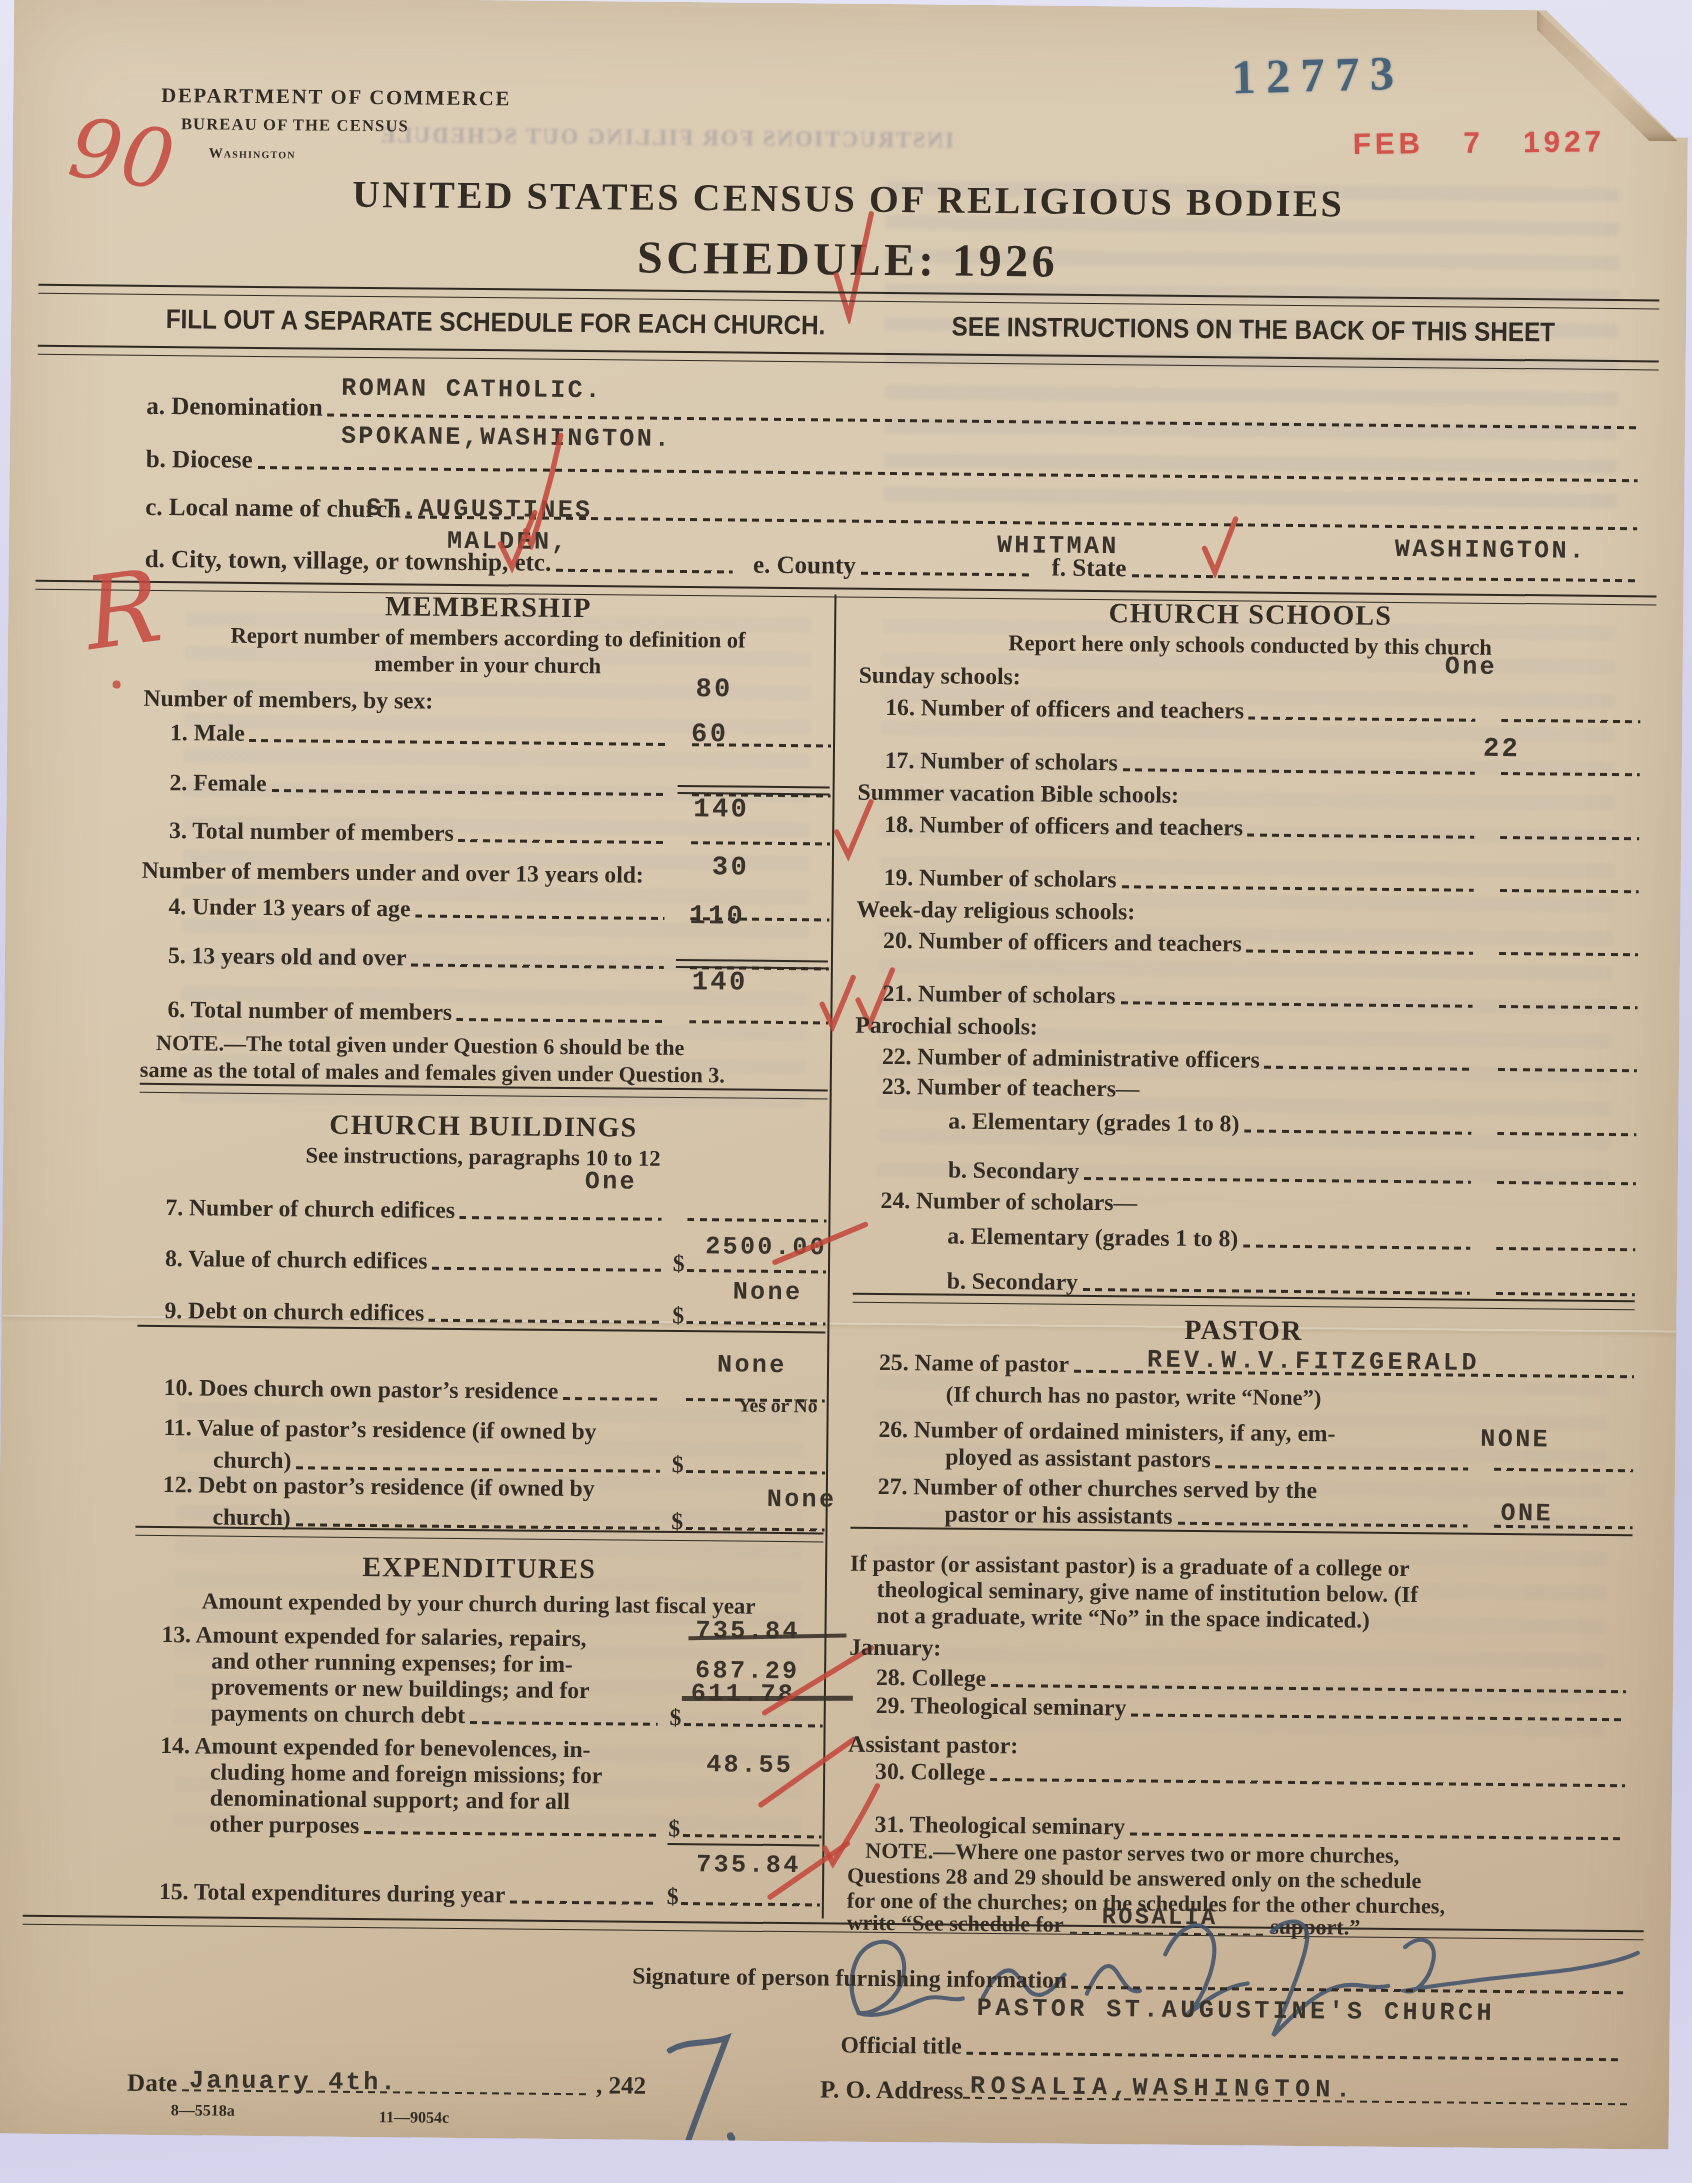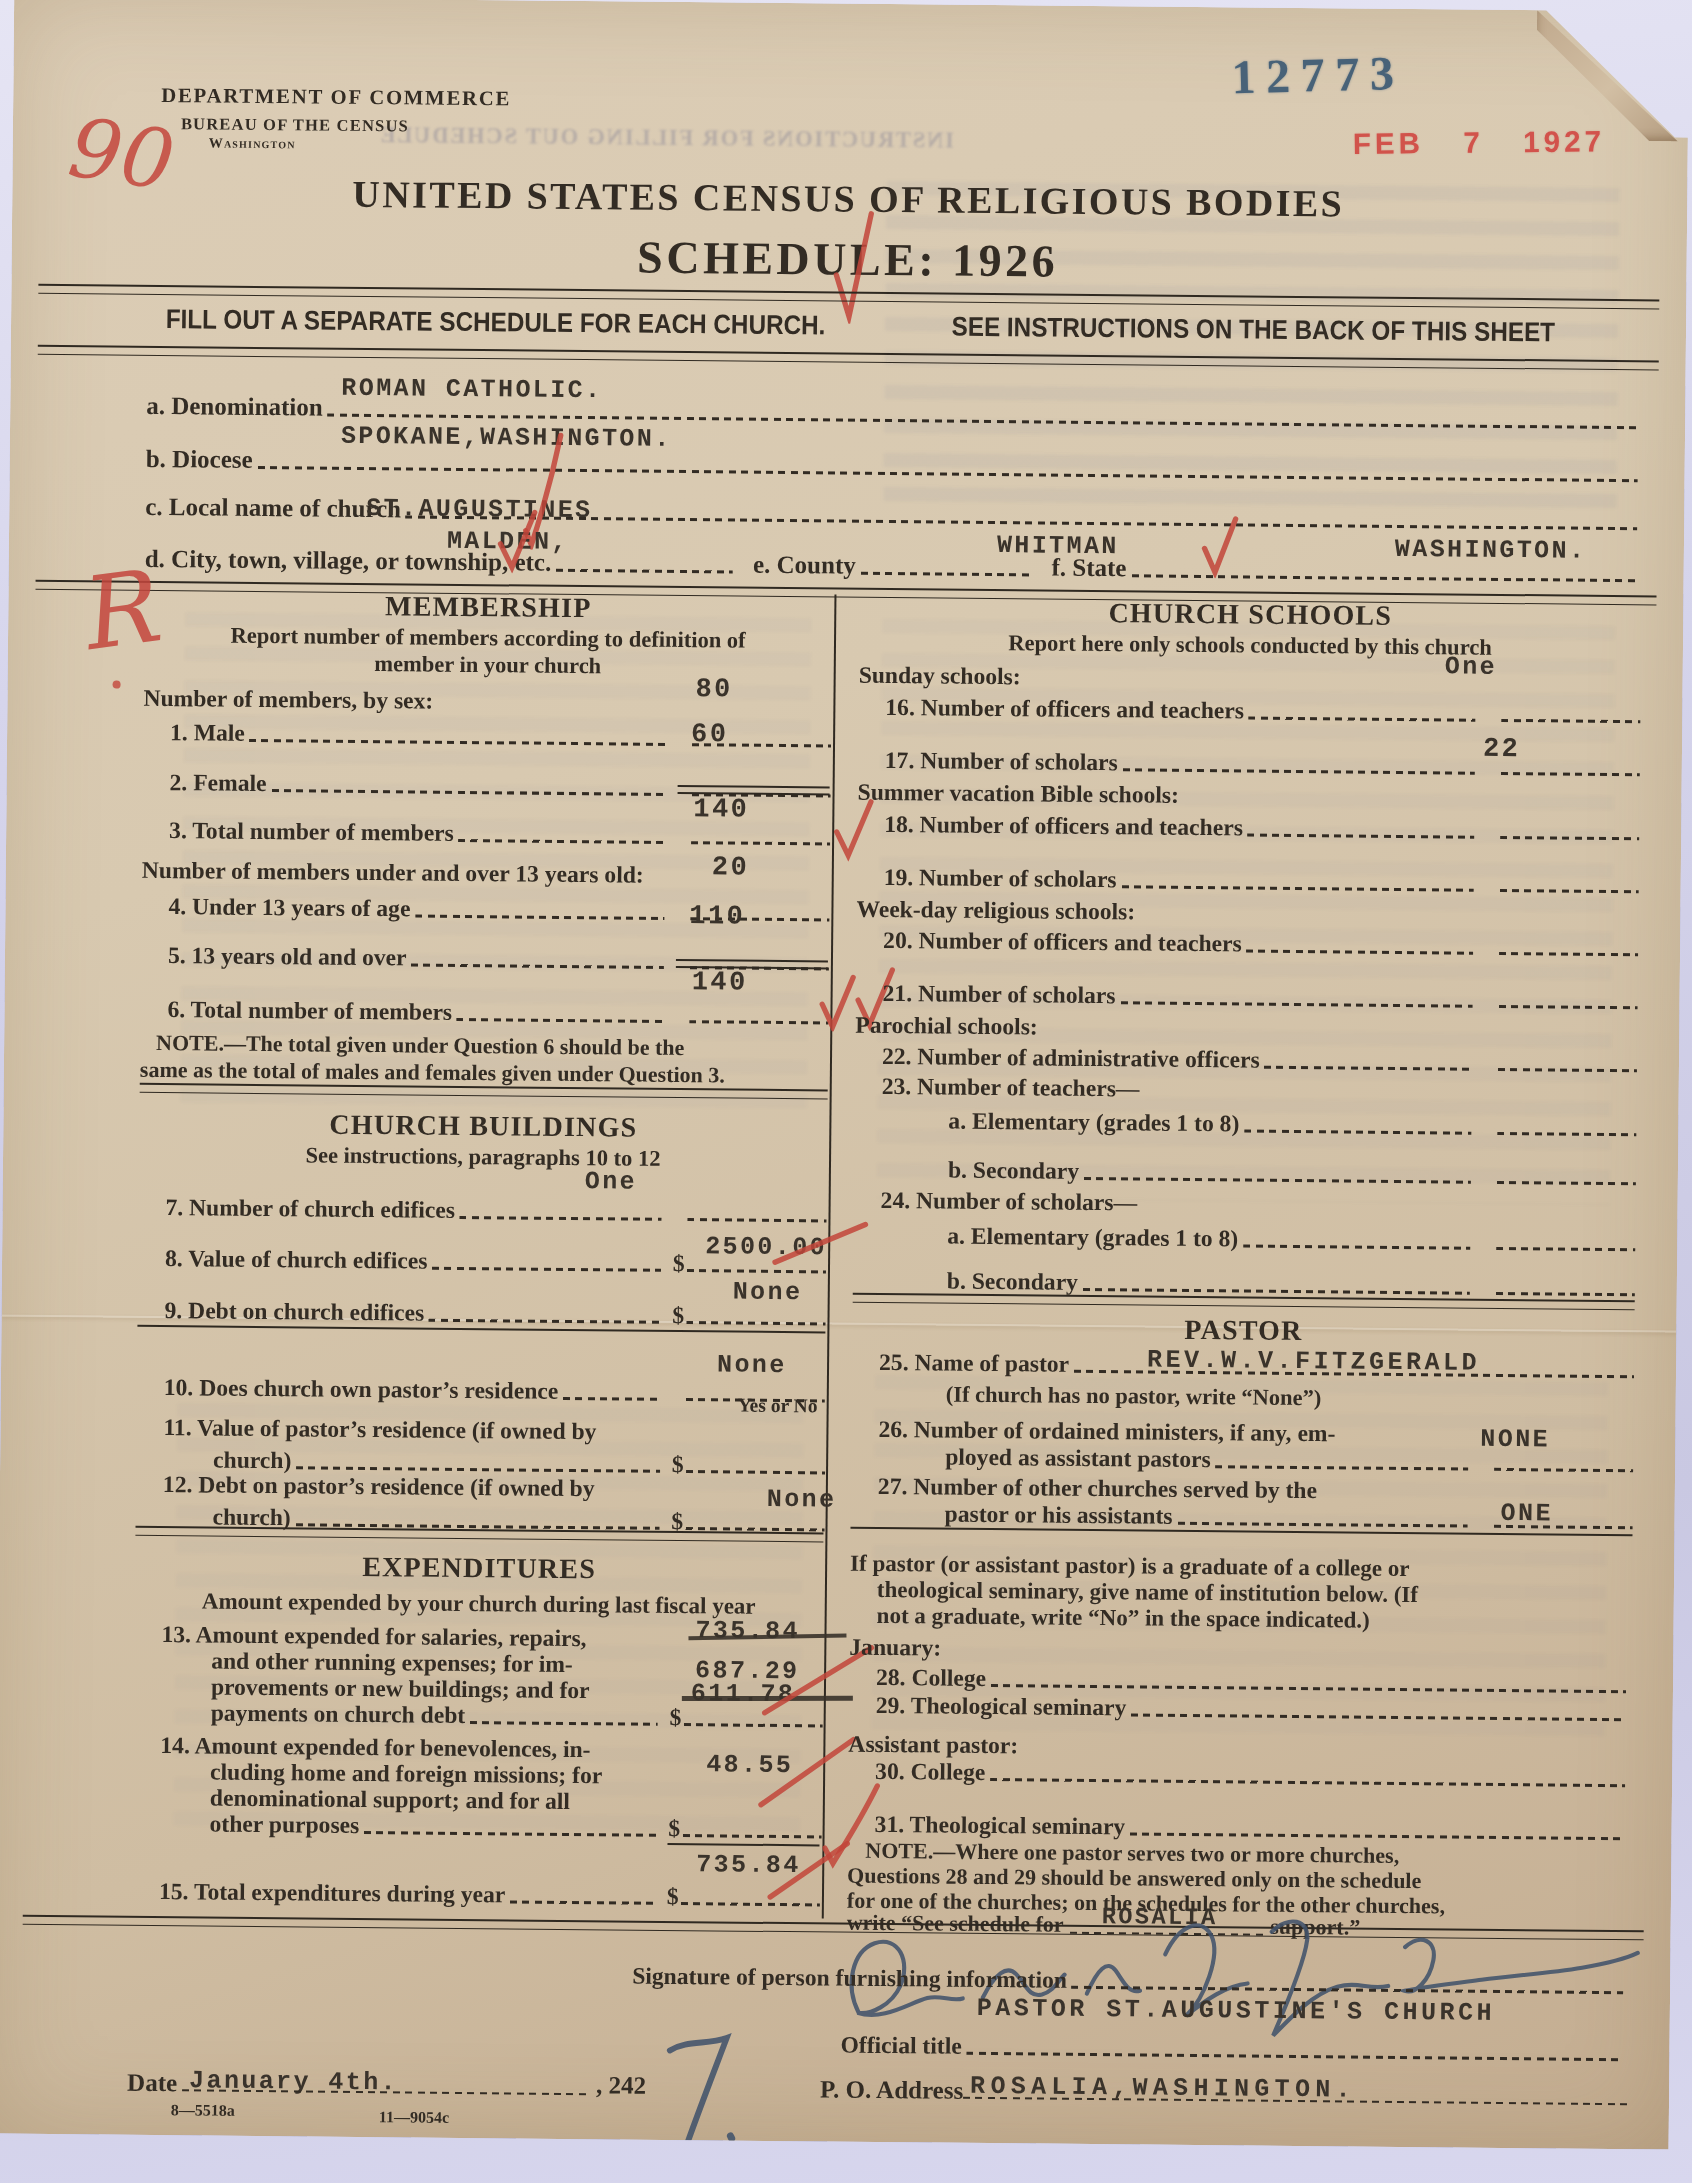--- a/index.html
+++ b/index.html
@@ -73,21 +73,21 @@
 
     <div class="ghosttext" style="left:366px;top:123px;">INSTRUCTIONS FOR FILLING OUT SCHEDULE</div>
     <div class="ghostp" style="left:874px;top:177px;width:733px;height:331px;"></div>
     <div class="ghostp" style="left:177px;top:615px;width:626px;height:508px;opacity:.6;"></div>
     <div class="ghostp" style="left:874px;top:615px;width:733px;height:579px;opacity:.6;"></div>
     <div class="ghostp" style="left:177px;top:1406px;width:626px;height:425px;opacity:.55;"></div>
     <div class="ghostp" style="left:874px;top:1371px;width:733px;height:366px;opacity:.55;"></div>
 
     <div class="pr" style="left:148px;top:87px;font-size:20.7px;letter-spacing:1.8px;">DEPARTMENT OF COMMERCE</div>
     <div class="pr" style="left:168px;top:117px;font-size:16.5px;letter-spacing:1.2px;">BUREAU OF THE CENSUS</div>
-    <div class="pr" style="left:196px;top:138px;font-size:14px;letter-spacing:1.2px;font-variant:small-caps;">Washington</div>
+    <div class="pr" style="left:196px;top:148px;font-size:14px;letter-spacing:1.2px;font-variant:small-caps;">Washington</div>
 
     <div class="stampblue" style="left:1218px;top:39px;">12773</div>
     <div class="stampred" style="left:1340px;top:116px;">FEB 7 1927</div>
 
     <div class="pr ctr" style="left:118px;top:173px;width:1436px;font-size:38px;letter-spacing:2.4px;">UNITED STATES CENSUS OF RELIGIOUS BODIES</div>
     <div class="pr ctr" style="left:118px;top:229px;width:1436px;font-size:46px;letter-spacing:3.5px;">SCHEDULE: 1926</div>
 
     <div class="redhand" style="left:57px;top:110px;font-size:82px;transform:rotate(8deg);">90</div>
     <svg class="mark" style="left:820px;top:204px;" width="44" height="116" viewBox="0 0 74 196">
         <path d="M8 114 L30 184 L66 10"></path>
@@ -170,21 +170,21 @@
       <span>3. Total number of members</span>
         <span class="lead"></span>
         <span class="gap"></span>
         <span class="slot"></span>
     </div>
     <svg class="mark" style="left:827px;top:793px;" width="41" height="65" viewBox="0 0 70 110">
         <path d="M6 60 L26 100 L64 8"></path>
       </svg>
 
     <div class="pr" style="left:136px;top:860px;font-size:23.6px;">Number of members under and over 13 years old:</div>
-    <span class="typed num" style="left:706px;top:850px;">20</span>
+    <span class="typed num" style="left:706px;top:850px;">30</span>
 
     <div class="row" style="left:163px;top:896px;width:661px;">
       <span>4. Under 13 years of age</span>
         <span class="lead"></span>
         <span class="gap"></span>
         <span class="slot"></span>
     </div>
     <span class="typed num" style="left:684px;top:899px;">110</span>
 
     <div class="row" style="left:163px;top:945px;width:661px;">

